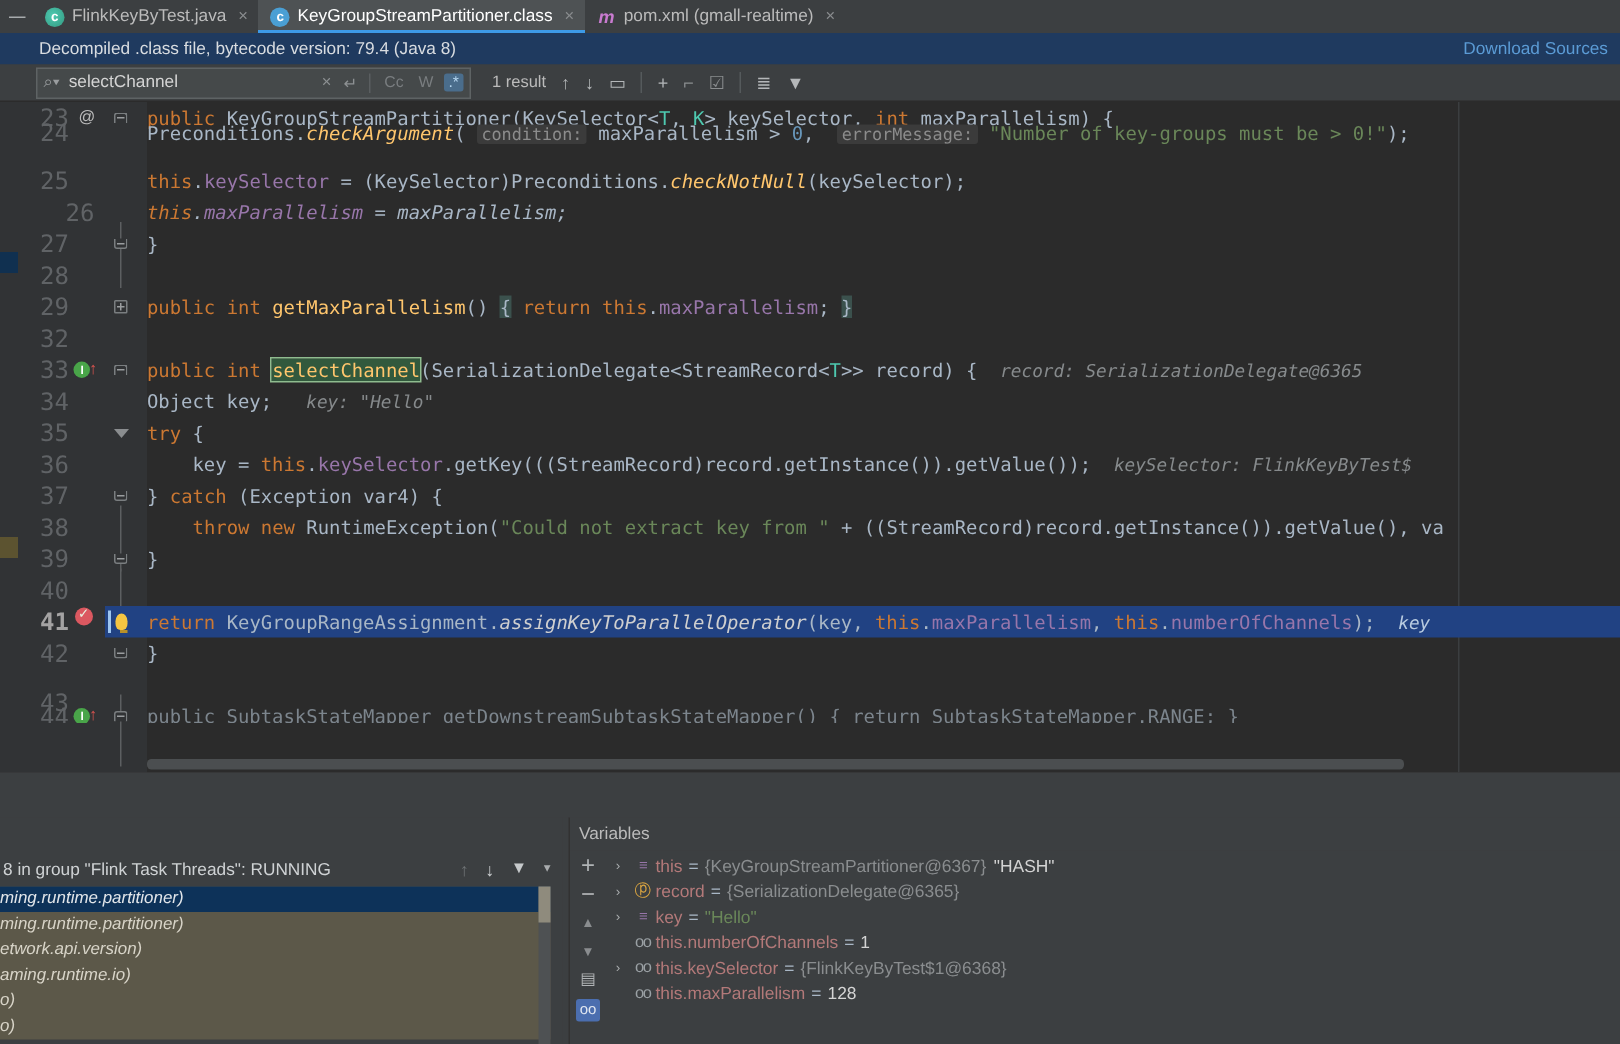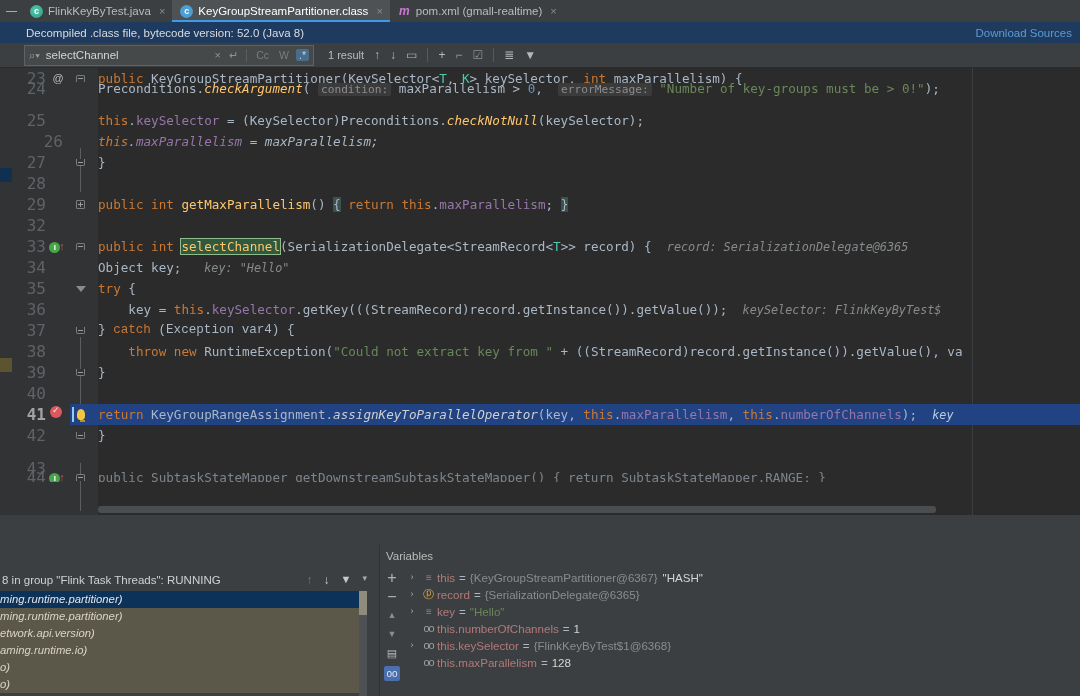--- a/index.html
+++ b/index.html
@@ -322,21 +322,21 @@
     </div>
 
     <div class="tab">
       <span class="tico ico-maven">m</span>
       <span>pom.xml (gmall-realtime)</span>
       <span class="tclose">×</span>
     </div>
   </div>
 
   <div class="notice">
-    <span>Decompiled .class file, bytecode version: 52.0 (Java 8)</span>
+    <span>Decompiled .class file, bytecode version: 79.4 (Java 8)</span>
     <span class="dl">Download Sources</span>
   </div>
 
   <div class="findbar">
     <div class="find-field">
       <span class="magnify">⌕▾</span>
       <span class="fval" title="Search">selectChannel</span>
       <span class="fbtn">×</span>
       <span class="fbtn">↵</span>
       <span class="fsep"></span>
@@ -447,21 +447,21 @@
     <div class="line" style="top:231px;">
       <span class="lnum">36</span>
       <span class="ctext" style="left:98px;">    key = <span class="kw">this</span>.<span class="fld">keySelector</span>.<span class="cls">getKey</span>(((<span class="cls">StreamRecord</span>)record.<span class="cls">getInstance</span>()).<span class="cls">getValue</span>());  <span class="inlay">keySelector: FlinkKeyByTest$</span></span>
     </div>
 
     <div class="line" style="top:252px;">
       <span class="lnum">37</span>
       <span class="foldmark">
           <span class="g-fold-bot"></span>
         </span>
-      <span class="ctext" style="left:98px;font-family:Liberation Mono, monospace;">} <span class="kw">catch</span> (<span class="cls">Exception</span> var4) {</span>
+      <span class="ctext" style="left:98px;">} <span class="kw">catch</span> (<span class="cls">Exception</span> var4) {</span>
     </div>
 
     <div class="line" style="top:273px;">
       <span class="lnum">38</span>
       <span class="ctext" style="left:98px;">    <span class="kw">throw</span> <span class="kw">new</span> <span class="cls">RuntimeException</span>(<span class="str">"Could not extract key from "</span> + ((<span class="cls">StreamRecord</span>)record.<span class="cls">getInstance</span>()).<span class="cls">getValue</span>(), va</span>
     </div>
 
     <div class="line" style="top:294px;">
       <span class="lnum">39</span>
       <span class="foldmark">

